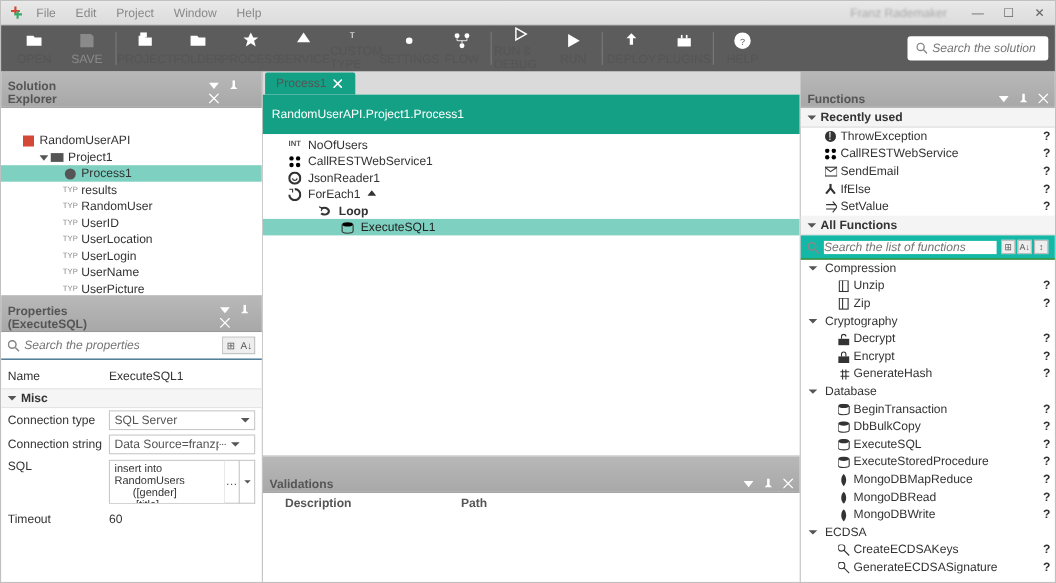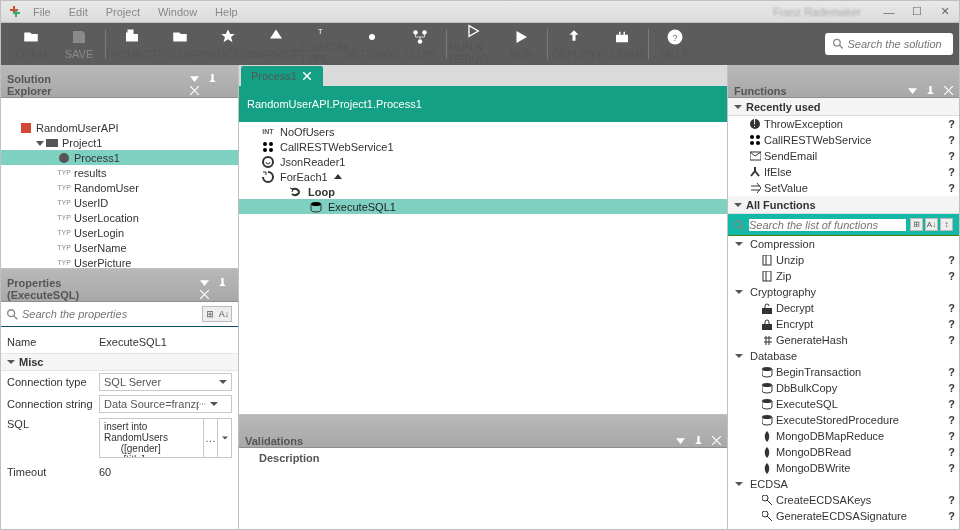--- a/index.html
+++ b/index.html
@@ -500,20 +500,21 @@
           <svg viewBox="0 0 8 8">
               <path d="M3 0h2v5l2 2H1l2-2z"></path>
             </svg>
           <svg viewBox="0 0 8 8">
               <path d="M0 0l8 8M8 0L0 8" stroke="#fff"></path>
             </svg>
         </div>
       </div>
       <div class="val-cols">
         <div class="vc1">Description</div>
+        <div class="vc2">Path</div>
       </div>
     </div>
   </div>
 
   <div class="rightcol">
     <div class="panel-hdr">
       <span>Functions</span>
       <div class="spacer"></div>
       <div class="panel-icons">
         <svg viewBox="0 0 8 8">

